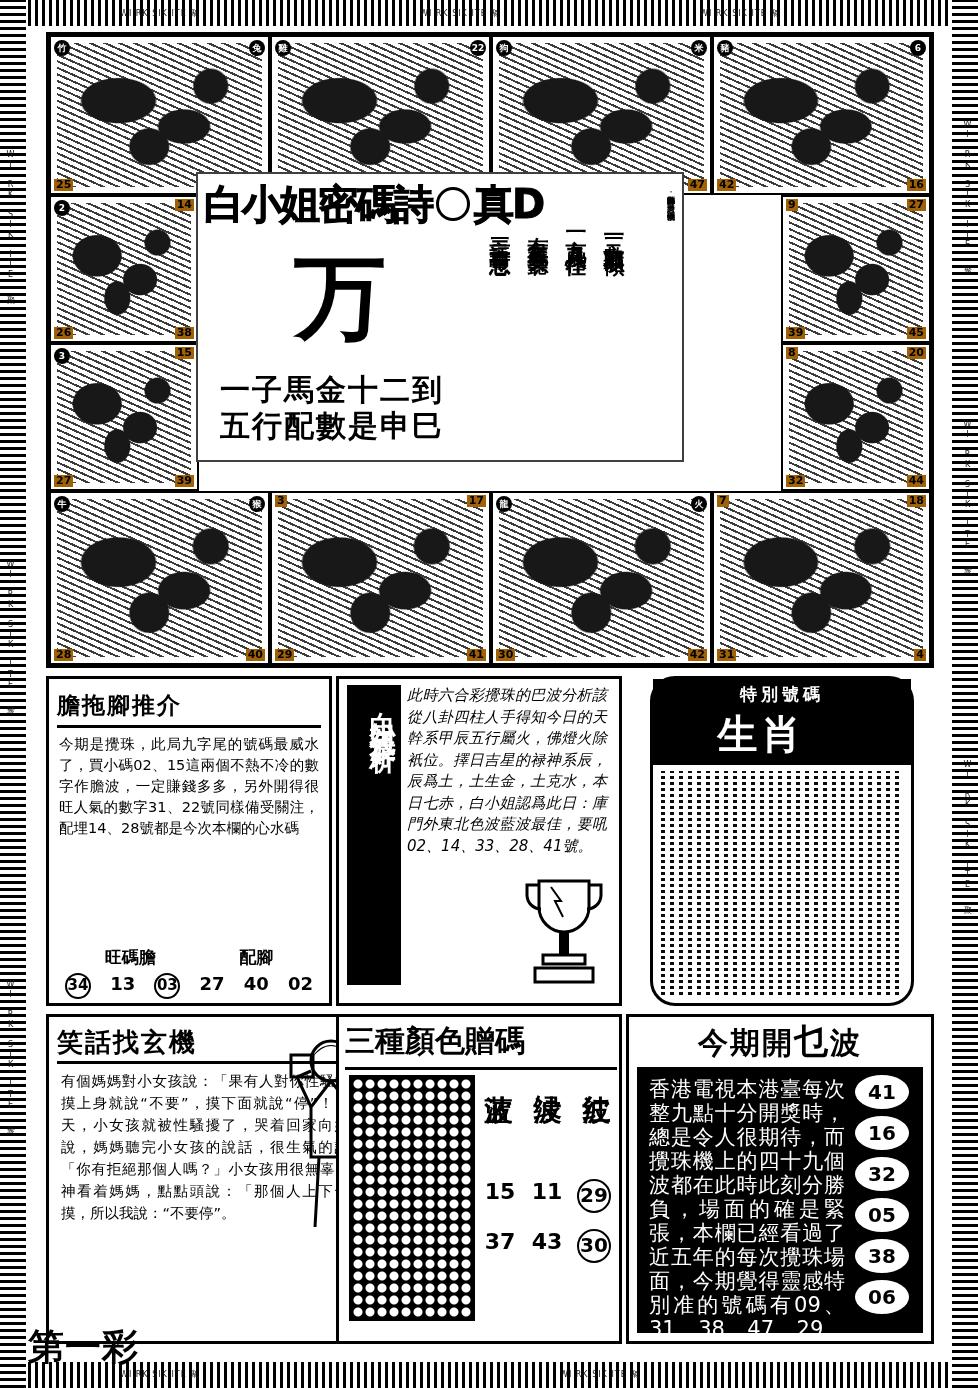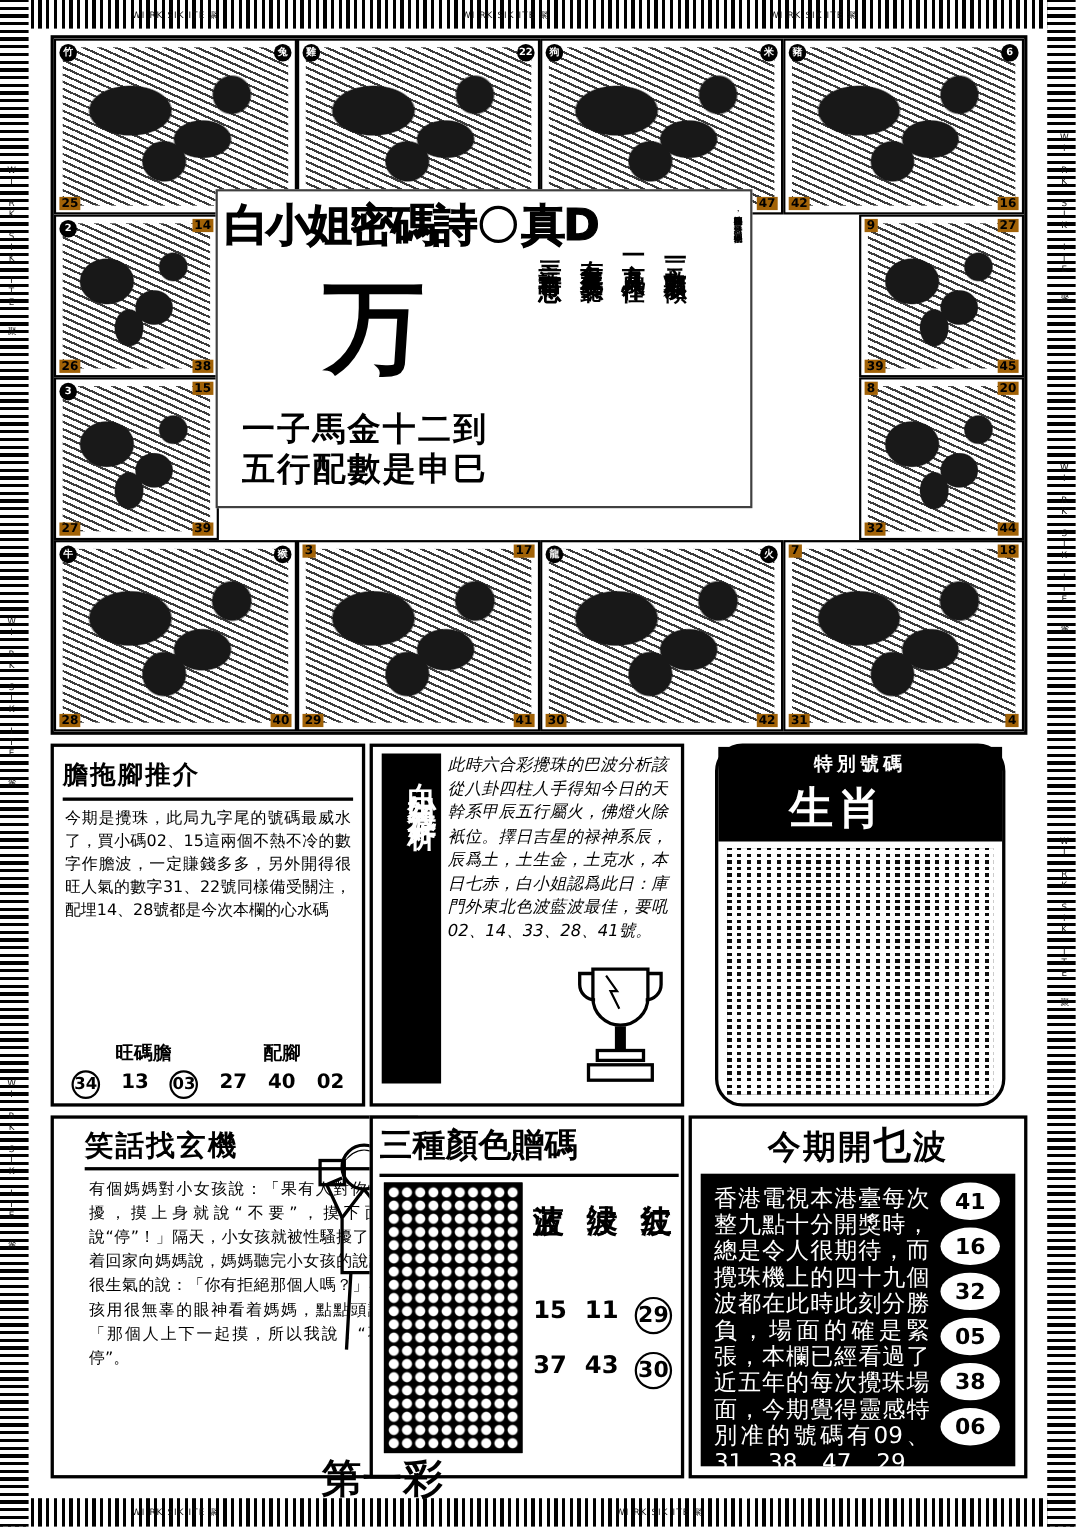--- a/index.html
+++ b/index.html
@@ -165,21 +165,21 @@
     background-image:
       repeating-linear-gradient(0deg,#000 0 3px,#fff 3px 6px),
       repeating-linear-gradient(90deg,#000 0 4px,#fff 4px 9px);
     background-blend-mode:screen;
     opacity:.95;
   }
 
   
   .bot{position:absolute;top:1014px;height:330px;border:3px solid #000;
        background:#fff;box-sizing:border-box;}
-  .bot-a{left:46px;width:334px;padding-left:20px;}
+  .bot-a{left:46px;width:334px;}
   .bot-b{left:336px;width:286px;}
   .bot-c{left:626px;width:308px;}
 
   .bot-a .ttl{
     margin:6px 8px 0 8px;height:38px;line-height:38px;font-size:26px;
     font-weight:bold;letter-spacing:2px;border-bottom:3px solid #000;
   }
   .bot-a .body{
     padding:6px 12px 0 12px;font-size:14.5px;line-height:22px;color:#000;
     text-align:justify;
@@ -229,21 +229,21 @@
   }
   .chip{
     width:54px;height:34px;border-radius:50%;background:#fff;color:#000;
     font-size:20px;font-weight:bold;text-align:center;line-height:34px;
     margin-bottom:7px;
   }
 
   
   .wm{
     position:absolute;left:28px;bottom:14px;width:640px;height:54px;
-    display:flex;align-items:center;flex-direction:column;
+    display:flex;align-items:center;
   }
   .wm .cnpart{
     font-size:36px;font-weight:bold;color:#000;letter-spacing:1px;
   }
   .wm .redpart{
     font-size:46px;font-weight:bold;color:#e8231f;margin-left:10px;
     font-family:"DejaVu Sans","Liberation Sans",sans-serif;
   }
 </style>
 </head>

